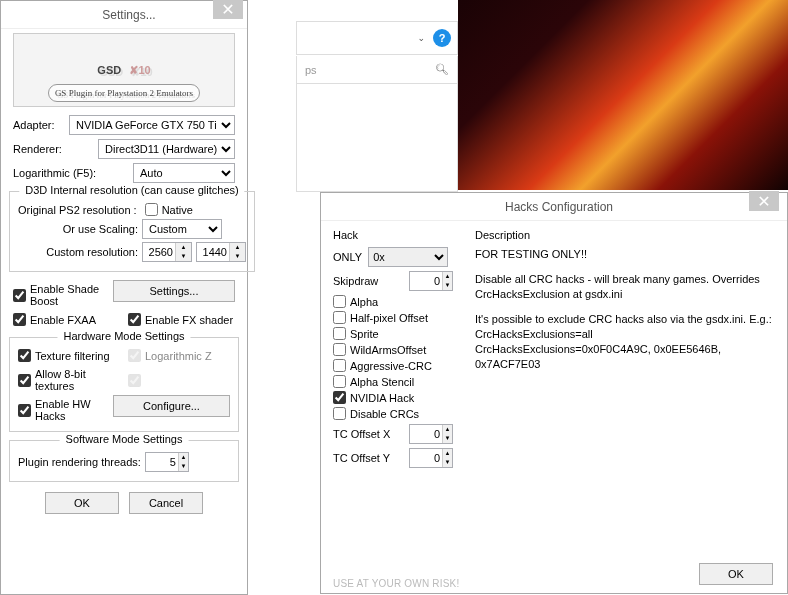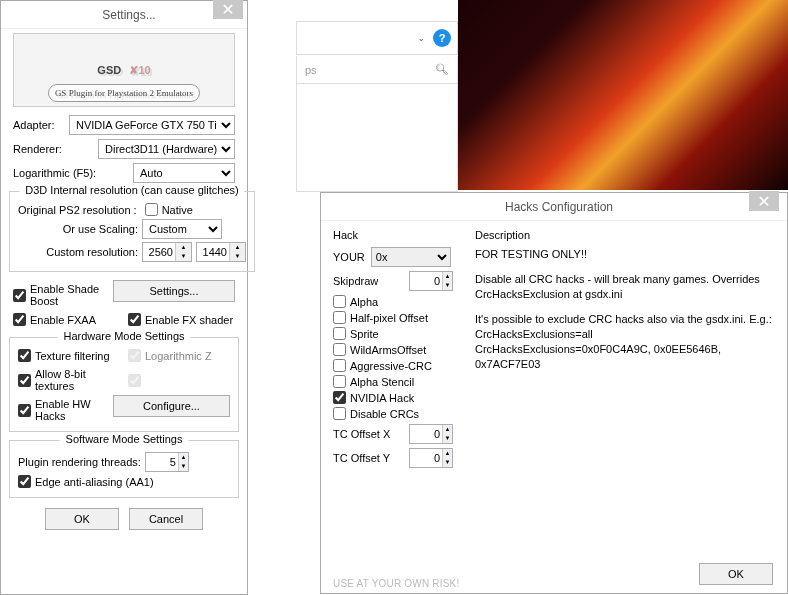--- a/index.html
+++ b/index.html
@@ -213,42 +213,38 @@
     <div class="num-row" style="justify-content:flex-start">
       <label style="text-align:left;width:auto">Plugin rendering threads:</label>
       <div class="spinner" style="width:44px">
           <input value="5" style="">
           <div class="arrows">
             <span>▲</span>
             <span>▼</span>
           </div>
         </div>
     </div>
-    <div class="chk-row">
-        <input type="checkbox" checked="" style="">
-        <label>Edge anti-aliasing (AA1)</label>
-      </div>
   </fieldset>
 
   <div class="btn-row">
     <button class="btn" style="width:74px">OK</button>
     <button class="btn" style="width:74px">Cancel</button>
   </div>
 </div>
 
 <div class="window hacks-win">
   <div class="titlebar">
     <span class="title">Hacks Configuration</span>
     <div class="close">✕</div>
   </div>
   <div class="hacks-body">
     <div class="hacks-left">
       <div class="sec-head">Hack</div>
       <div class="msaa-row">
-        <label>YOUR</label>
+        <label>ONLY</label>
         <select><option>0x</option></select>
       </div>
       <div class="hack-num-row">
         <label>Skipdraw</label>
         <div class="spinner" style="width:44px">
             <input value="0" style="">
             <div class="arrows">
               <span>▲</span>
               <span>▼</span>
             </div>

